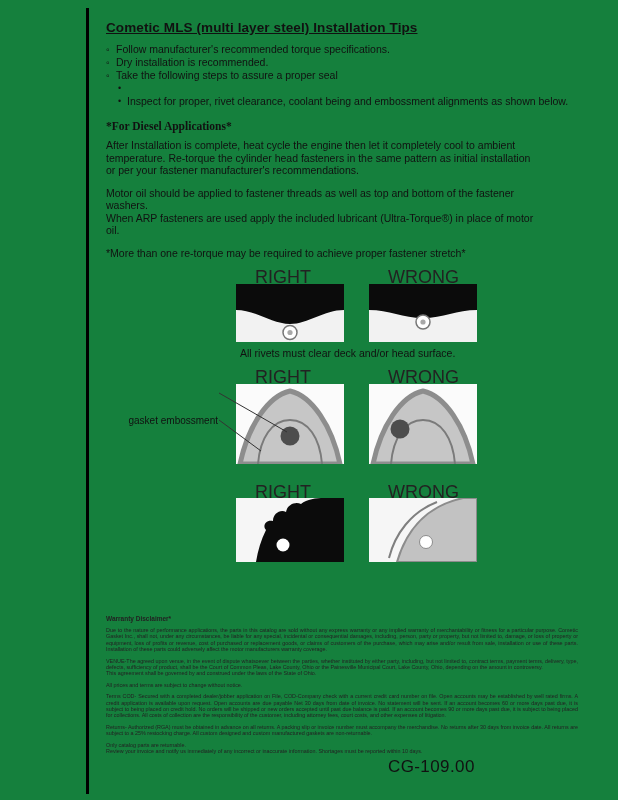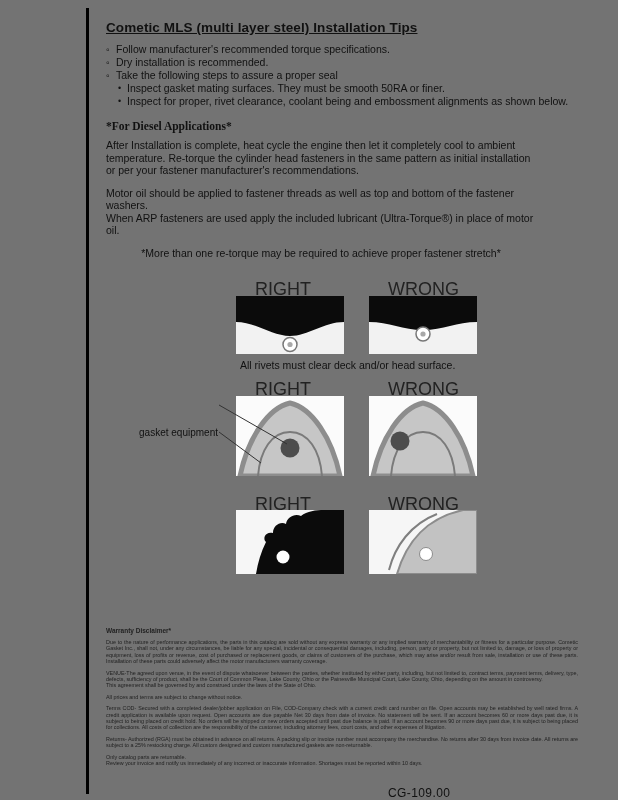--- a/index.html
+++ b/index.html
@@ -1,49 +1,49 @@
 <!DOCTYPE html>
 <html><head>
 <meta charset="utf-8">
 <style>
   * { margin:0; padding:0; box-sizing:border-box; }
   html,body { background:#ffffff; }
   .page {
     position:relative; width:618px; height:800px; margin:0 auto;
-    background:#737373; color:#111;
+    background:#15803d; color:#111;
     font-family:"Liberation Sans", sans-serif;
     overflow:hidden;
   }
   .left-rule { position:absolute; left:86px; top:8px; width:3px; height:786px; background:#000; }
   .content { position:absolute; left:106px; top:20px; width:484px; }
 
   .title { font-size:13.5px; font-weight:bold; text-decoration:underline; margin-bottom:8px; letter-spacing:0.1px; }
 
   .bullet-row { display:flex; font-size:10.5px; line-height:13px; }
   .bullet-row .m1 { width:10px; flex:0 0 10px; text-align:left; }
   .bullet-row.sub { margin-left:12px; }
   .bullet-row.sub .m1 { width:9px; flex:0 0 9px; font-size:9px; }
 
   .diesel-h { font-size:11.5px; font-weight:bold; margin:12px 0 7px 0;font-family:Liberation Serif, serif; }
   p.body { font-size:10.5px; line-height:12.5px; margin-bottom:10px; white-space:pre-line; width:430px; }
-  p.note { margin-bottom:20px;text-align:center; }
+  p.note { margin-bottom:8px; }
 
   .diagrams { position:relative; height:326px; margin-top:2px; }
   .dg-label { position:absolute; width:70px; text-align:left; font-size:18px; color:#222; }
   .dg-img { position:absolute; line-height:0; }
   .dg-img svg { display:block; }
   .caption { position:absolute; font-size:10.5px; line-height:12px; white-space:pre-line; }
   .small-label { position:absolute; font-size:10px; line-height:12px; text-align:right; white-space:pre-line; color:#111; }
   .leader-overlay { position:absolute; left:0; top:0; pointer-events:none; }
 
   .legal { margin-top:22px; width:472px; color:#222; }
   .legal h3 { font-size:6.5px; margin-bottom:5px; font-weight:bold; }
   .legal p { font-size:5.4px; line-height:6.4px; margin-bottom:5px; white-space:pre-line; text-align:justify; }
 
-  .footer { position:absolute; left:388px; top:786px; font-size:12px; letter-spacing:0.4px; color:#111; }
+  .footer { position:absolute; left:388px; top:757px; font-size:17px; letter-spacing:0.4px; color:#111; }
 </style>
 </head>
 <body>
 
 <div class="page">
   <div class="left-rule"></div>
 
   <div class="content">
 
     <div class="title">Cometic MLS (multi layer steel) Installation Tips</div>
@@ -55,21 +55,20 @@
     <div class="bullet-row">
       <span class="m1">◦</span>
       <span>Dry installation is recommended.</span>
     </div>
     <div class="bullet-row">
       <span class="m1">◦</span>
       <span>Take the following steps to assure a proper seal</span>
     </div>
     <div class="bullet-row sub">
       <span class="m1">•</span>
-      <span>Inspect gasket mating surfaces.  They must be smooth 50RA or finer.</span>
     </div>
     <div class="bullet-row sub">
       <span class="m1">•</span>
       <span>Inspect for proper, rivet clearance, coolant being and embossment alignments as shown below.</span>
     </div>
 
     <div class="diesel-h">*For Diesel Applications*</div>
     <p class="body">After Installation is complete, heat cycle the engine then let it completely cool to ambient
 temperature. Re-torque the cylinder head fasteners in the same pattern as initial installation
 or per your fastener manufacturer's recommendations.</p>
@@ -96,21 +95,21 @@
           <path d="M0,0 H108 V26 C88,26 74,34 54,34 C34,34 20,26 0,26 Z" fill="#0b0b0b"></path>
           <circle cx="54" cy="38" r="7" fill="#ffffff" stroke="#777" stroke-width="1.5"></circle>
           <circle cx="54" cy="38" r="2.6" fill="#a8a8a8"></circle>
         </svg>
       </div>
       <div class="caption" style="left:134px; top:80px;">All rivets must clear deck and/or head surface.</div>
 
       <div class="dg-label" style="left:149px; top:100px;">RIGHT</div>
       <div class="dg-label" style="left:282px; top:100px;">WRONG</div>
 
-      <div class="small-label" style="left:4px; top:148px; width:108px;">gasket equipment</div>
+      <div class="small-label" style="left:4px; top:148px; width:108px;">gasket embossment</div>
 
       <div class="dg-img" style="left:130px; top:117px;">
         <svg width="108" height="80" viewBox="0 0 108 80">
           <rect width="108" height="80" fill="#fbfbfb"></rect>
           <path d="M4,80 C12,42 32,12 54,7 C76,12 96,42 104,80 Z" fill="#c6c6c6" stroke="#8d8d8d" stroke-width="5"></path>
           <path d="M22,80 C24,54 36,36 54,36 C72,36 84,54 86,80" fill="none" stroke="#7a7a7a" stroke-width="2"></path>
           <circle cx="54" cy="52" r="9.5" fill="#4d4d4d"></circle>
         </svg>
       </div>
       <div class="dg-img" style="left:263px; top:117px;">

